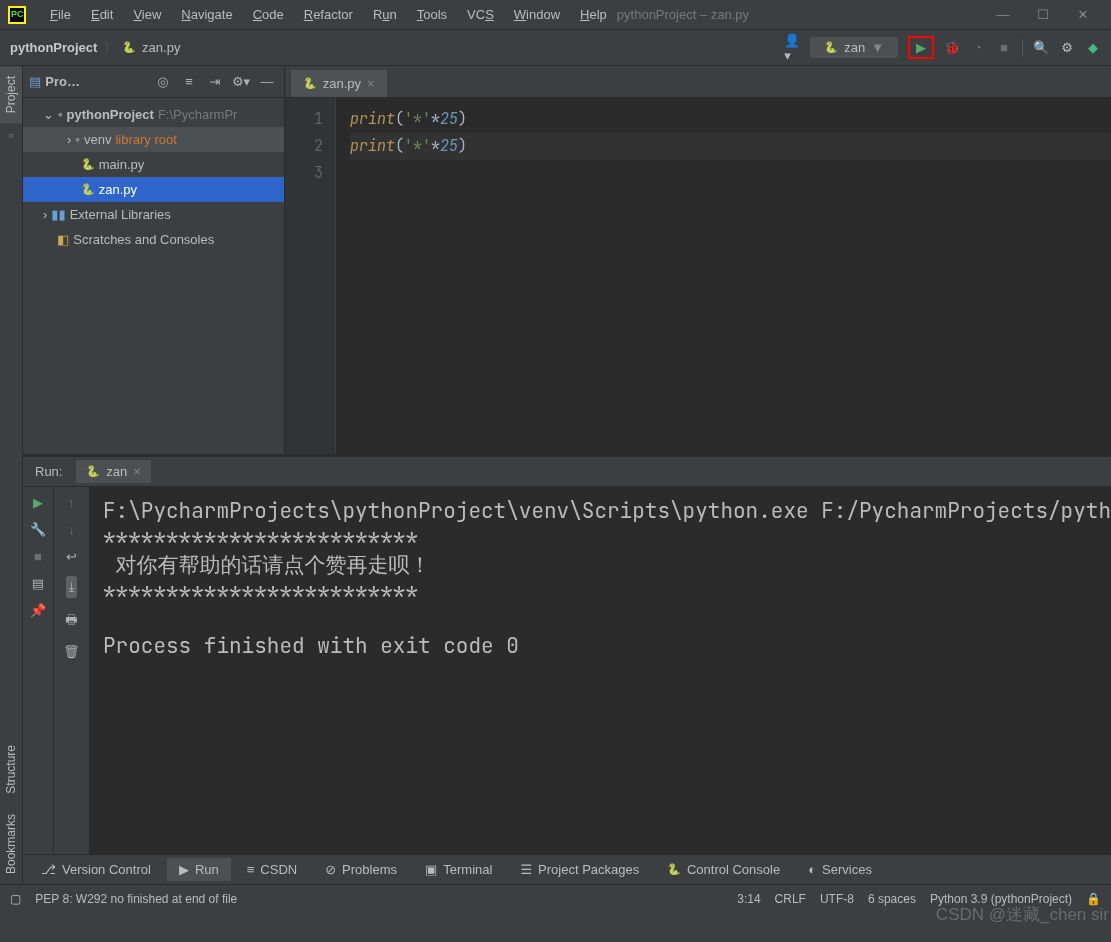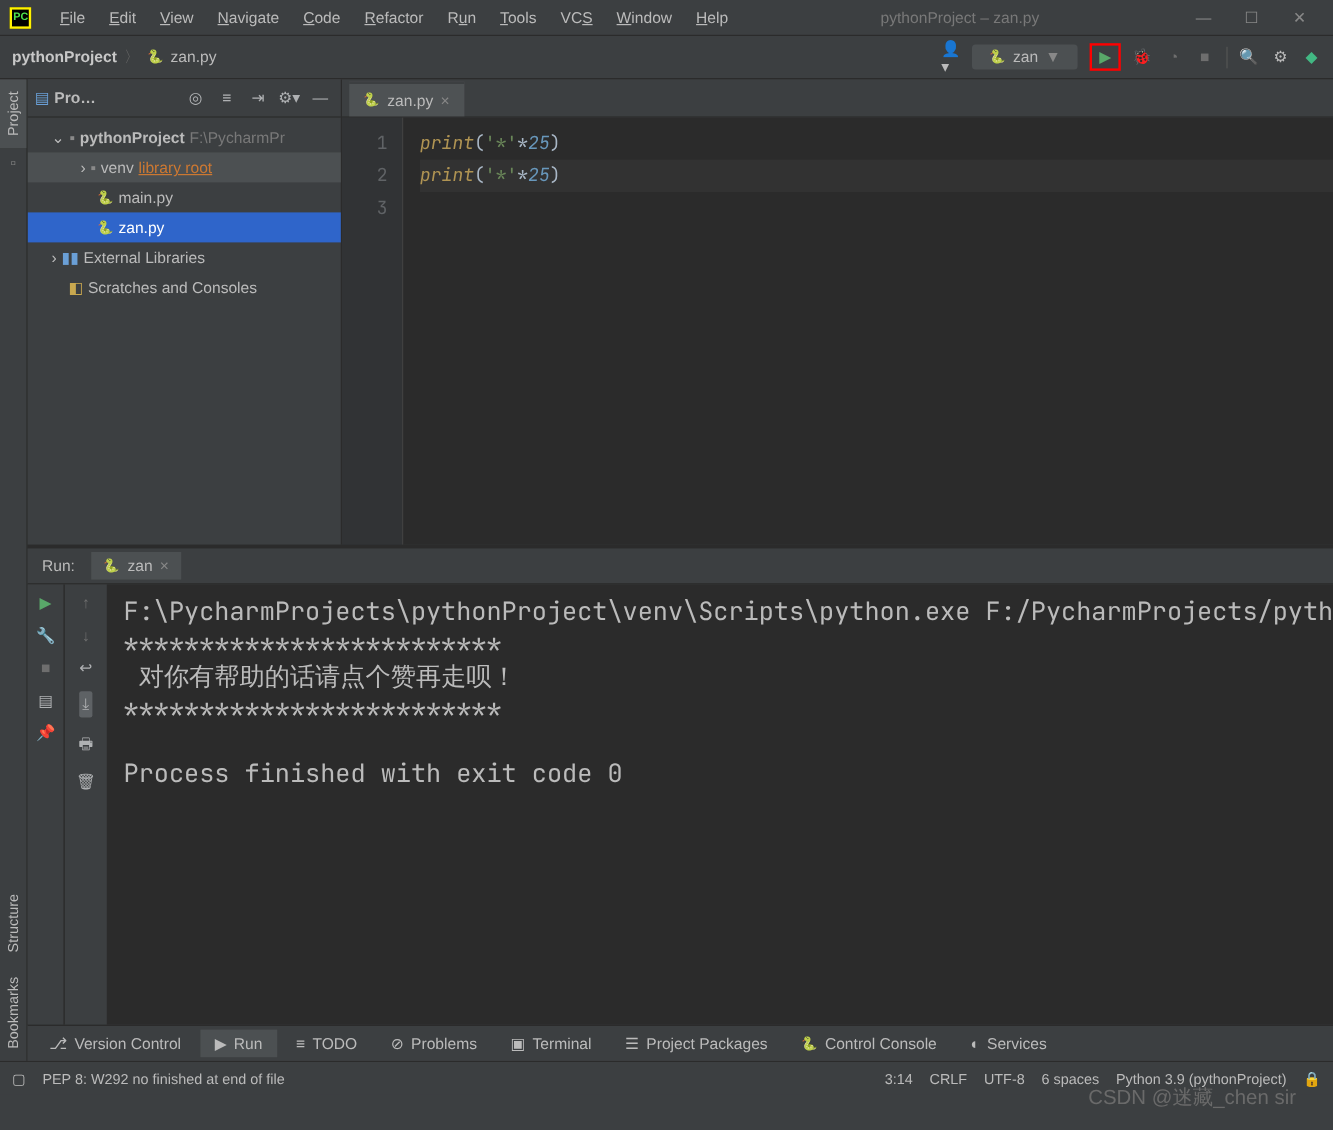--- a/index.html
+++ b/index.html
@@ -14,21 +14,21 @@
 }
 .titlebar {
   height: 30px; display: flex; align-items: center;
   background: #3c3f41; padding: 0 8px;
   border-bottom: 1px solid #2b2b2b;
 }
 .app-icon { width: 18px; height: 18px; background: #000; border: 2px solid #fff200; display:inline-block; margin-right:14px; position:relative;}
 .app-icon::after{content:"PC";color:#4ee24e;font-size:9px;font-weight:bold;position:absolute;top:1px;left:1px;}
 .menu-item { padding: 0 10px; cursor: default; }
 .menu-item u { text-decoration: underline; }
-.title-text { flex:1; text-align:center; color:#787878;}
+.title-text { flex:1; text-align:left; color:#787878;}
 .win-btn { width:40px; text-align:center; color:#888;}
 
 .navbar {
   height: 36px; display:flex; align-items:center;
   background:#3c3f41; border-bottom:1px solid #2b2b2b;
   padding: 0 10px;
 }
 .breadcrumb { display:flex; align-items:center; gap:6px; flex:1;}
 .bc-sep { color:#666; }
 .nav-right { display:flex; align-items:center; gap:10px;}
@@ -49,21 +49,21 @@
 .project-panel { width:262px; background:#3c3f41; border-right:1px solid #2b2b2b; display:flex; flex-direction:column;}
 .panel-header { height:32px; display:flex; align-items:center; padding:0 6px; border-bottom:1px solid #2b2b2b; gap:4px;}
 .panel-header .title { flex:1; display:flex; align-items:center; gap:4px;}
 .tool-icon { width:22px; height:22px; display:inline-flex; align-items:center; justify-content:center; color:#afb1b3;}
 .tree { padding: 4px 0; }
 .tree-row { display:flex; align-items:center; height:25px; padding-left:6px; gap:4px; white-space:nowrap; overflow:hidden;}
 .tree-row.sel { background:#2f65ca; color:#fff;}
 .tree-row.sel2 { background:#4c5052;}
 .indent1{padding-left:20px;} .indent2{padding-left:44px;} .indent3{padding-left:58px;}
 .dim { color:#787878;}
-.lib-root { color:#cc7832;text-decoration:underline;}
+.lib-root { color:#cc7832;}
 .folder-ico{color:#8a8a8a;}
 .py-ico{color:#3e7ab6; font-size:11px;}
 
 .editor-area { flex:1; display:flex; flex-direction:column; background:#2b2b2b;}
 .editor-tabs { height:32px; background:#3c3f41; display:flex; align-items:flex-end; border-bottom:1px solid #2b2b2b; padding-left:6px;}
 .editor-tab { background:#4e5254; padding:6px 12px; display:flex; align-items:center; gap:6px; border-top:2px solid #3c3f41;}
 .editor-tab .close{color:#888;}
 .code-area { flex:1; display:flex; font-family: "JetBrains Mono","Consolas",monospace; font-size:15px; position:relative;}
 .gutter { width:50px; background:#313335; text-align:right; padding:8px 12px 0 0; color:#606366; line-height:27px;}
 .code { flex:1; padding:8px 0 0 14px; line-height:27px; position:relative; border-left:1px solid #404040;} .fn{color:#b09453;font-style:italic;} .str{color:#6a8759;} .num{color:#6897bb;font-style:italic;} .op{color:#a9b7c6;}
@@ -82,21 +82,21 @@
 .run-tools2 .sel-tool{background:#5e6265; padding:3px; border-radius:2px;}
 .console { flex:1; padding:10px 14px; font-family:"JetBrains Mono","Consolas",monospace; font-size:21px; color:#bbbbbb; line-height:27px; white-space:pre;}
 
 .right-gutter { width:28px; background:#3c3f41; border-left:1px solid #2b2b2b; display:flex; flex-direction:column; align-items:center;}
 
 .bottom-tabs { height:30px; background:#3c3f41; border-top:1px solid #2b2b2b; display:flex; align-items:center; padding:0 6px; gap:4px;}
 .btab { padding:4px 12px; display:flex; align-items:center; gap:6px;}
 .btab.sel { background:#4c5052;}
 .status-bar { height:28px; background:#3c3f41; border-top:1px solid #2b2b2b; display:flex; align-items:center; padding:0 10px; gap:14px; font-size:12px;}
 .status-bar .flex{flex:1;}
-.watermark{position:absolute; right:31px; bottom:16px; color:#6a6a6a; font-size:17px; pointer-events:none;}
+.watermark{position:absolute; right:2px; bottom:16px; color:#6a6a6a; font-size:17px; pointer-events:none;}
 </style>
 </head>
 <body>
 
 <div class="titlebar">
   <span class="app-icon"></span>
   <span class="menu-item"><u>F</u>ile</span>
   <span class="menu-item"><u>E</u>dit</span>
   <span class="menu-item"><u>V</u>iew</span>
   <span class="menu-item"><u>N</u>avigate</span>
@@ -267,21 +267,21 @@
       <div class="btab">
           <span>⎇</span>
           <span>Version Control</span>
         </div>
       <div class="btab sel">
           <span>▶</span>
           <span>Run</span>
         </div>
       <div class="btab">
           <span>≡</span>
-          <span>TODO</span>
+          <span>CSDN</span>
         </div>
       <div class="btab">
           <span>⊘</span>
           <span>Problems</span>
         </div>
       <div class="btab">
           <span>▣</span>
           <span>Terminal</span>
         </div>
       <div class="btab">

